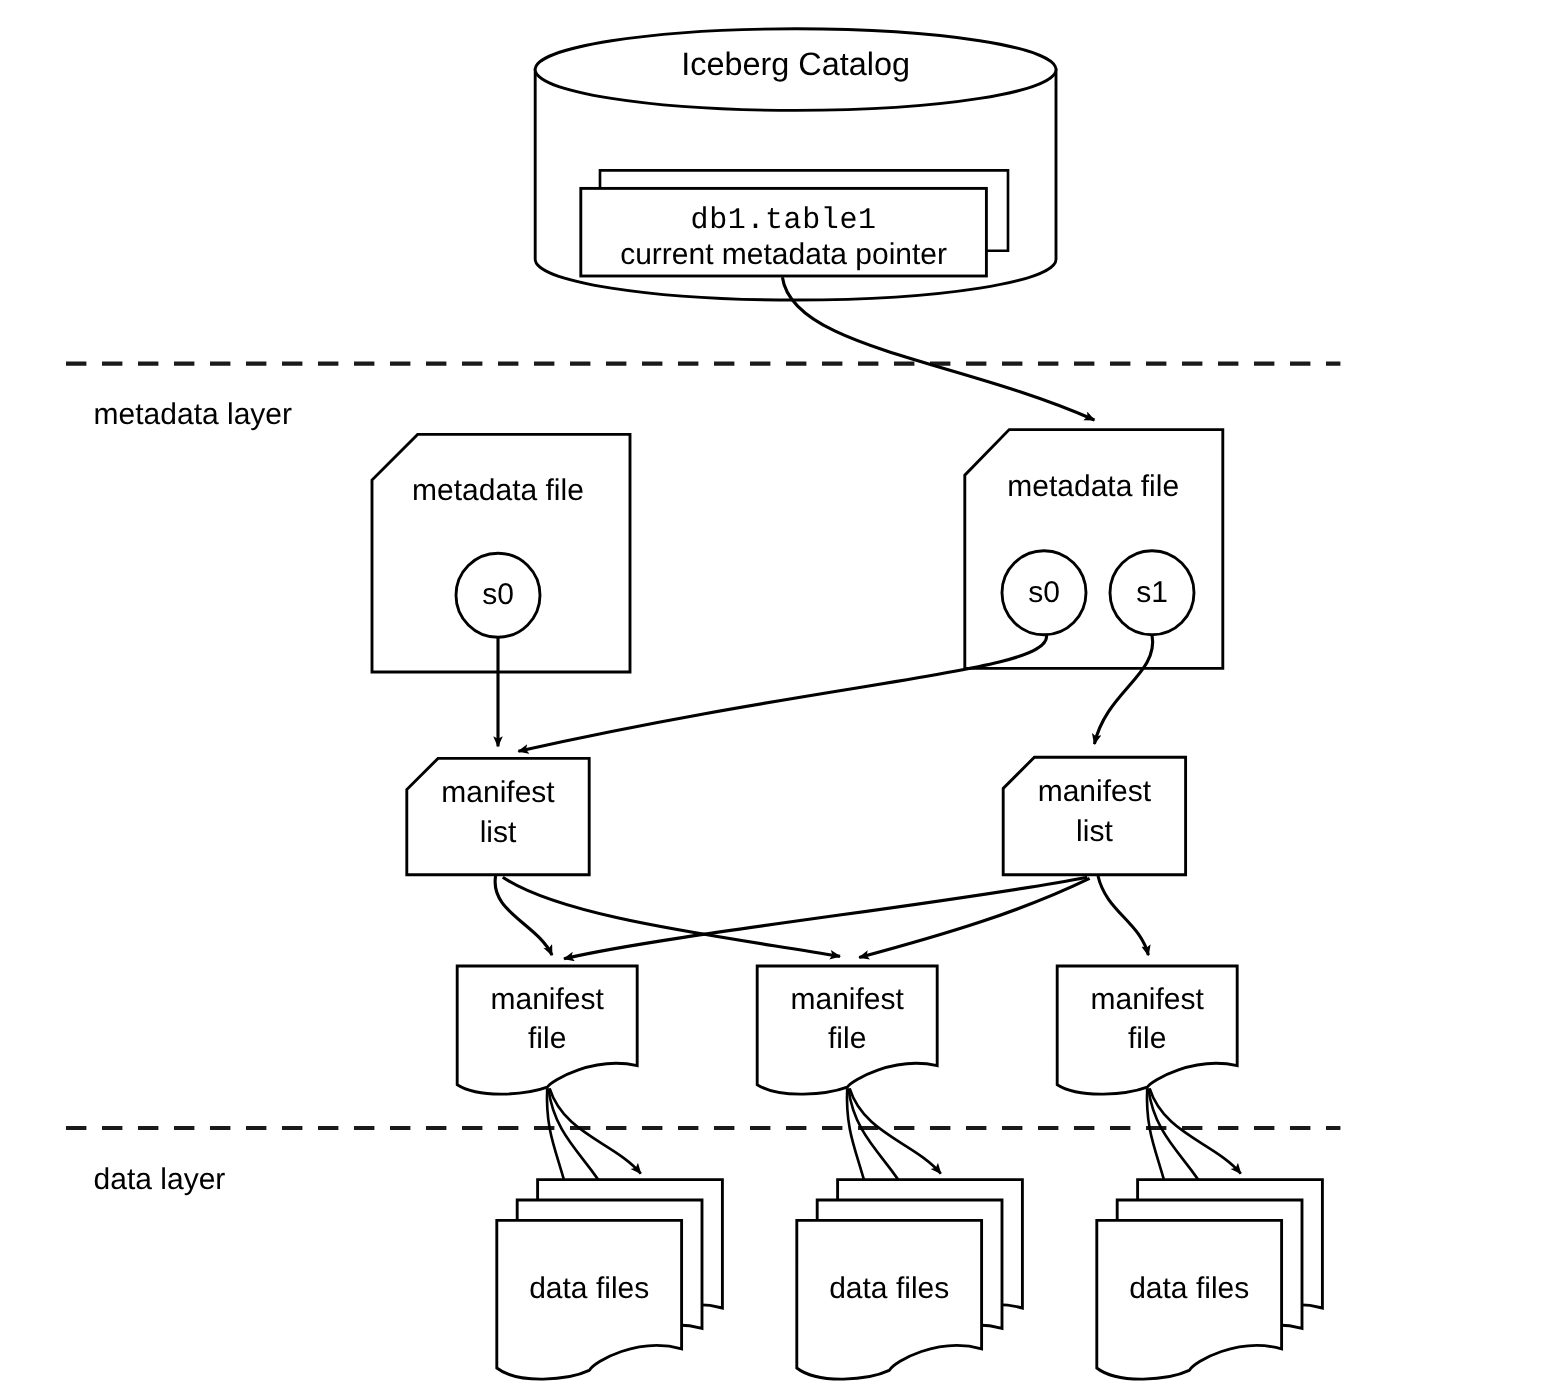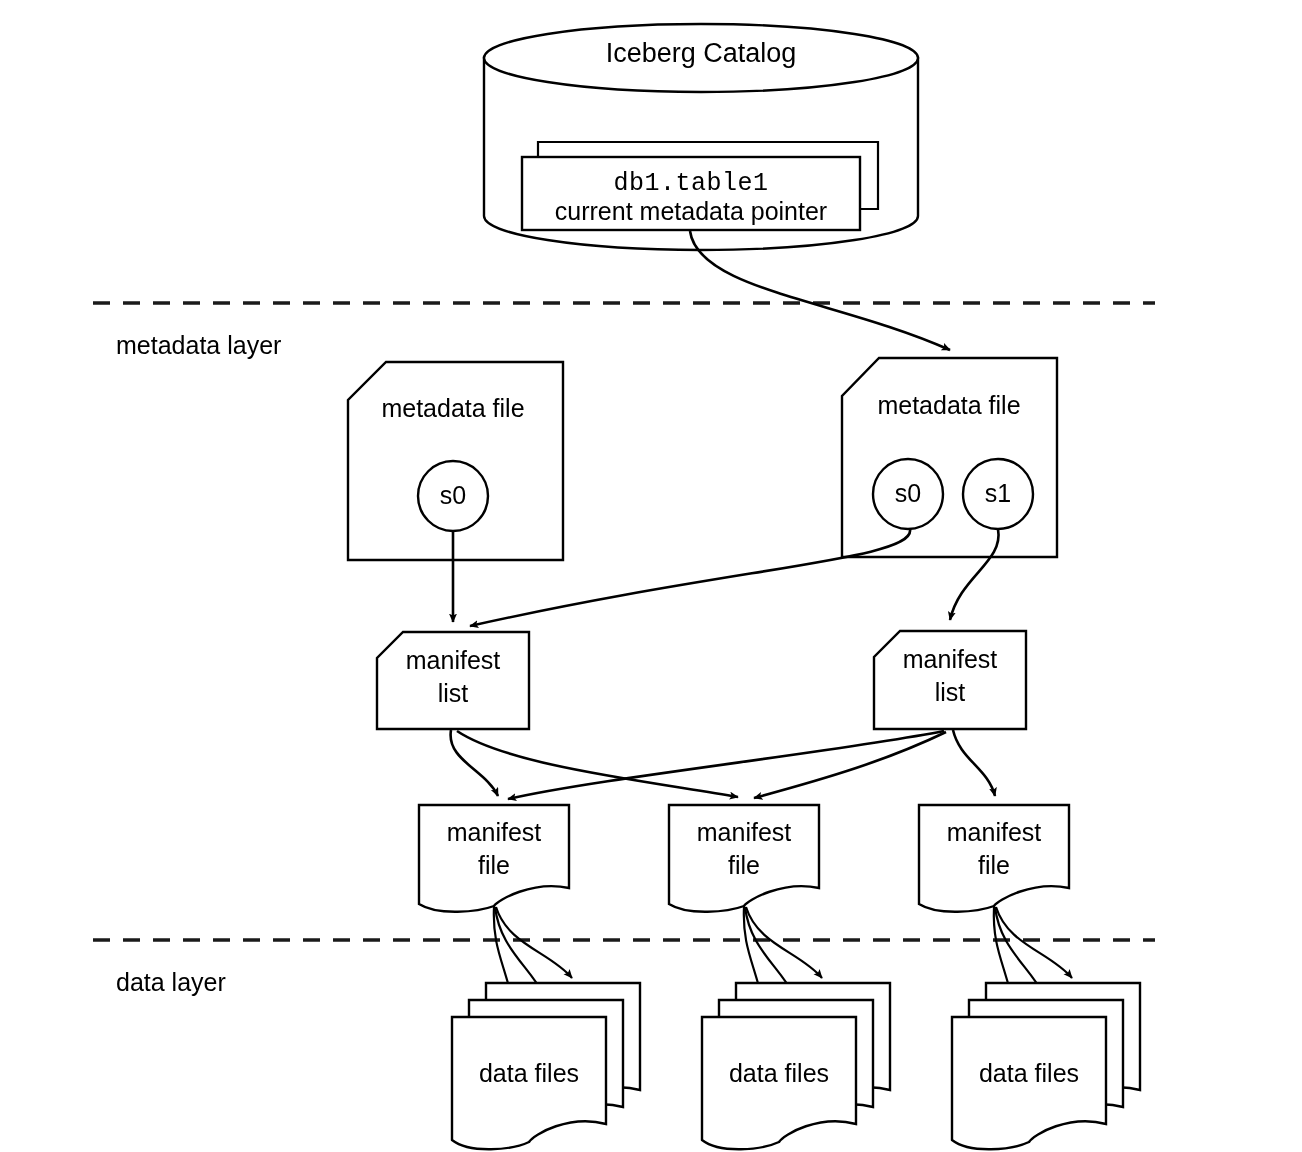--- a/index.html
+++ b/index.html
@@ -10,21 +10,20 @@
   body {
     width: 1302px;
     height: 1152px;
     font-family: "Liberation Sans", sans-serif;
     overflow: hidden;
   }
   #diagram-root {
     position: relative;
     width: 1133px;
     height: 1152px;
-    margin-left: 38px;
   }
   svg.canvas {
     display: block;
     width: 1302px;
     height: 1152px;
   }
   .shape {
     fill: #ffffff;
     stroke: #000000;
     stroke-width: 2.4;

